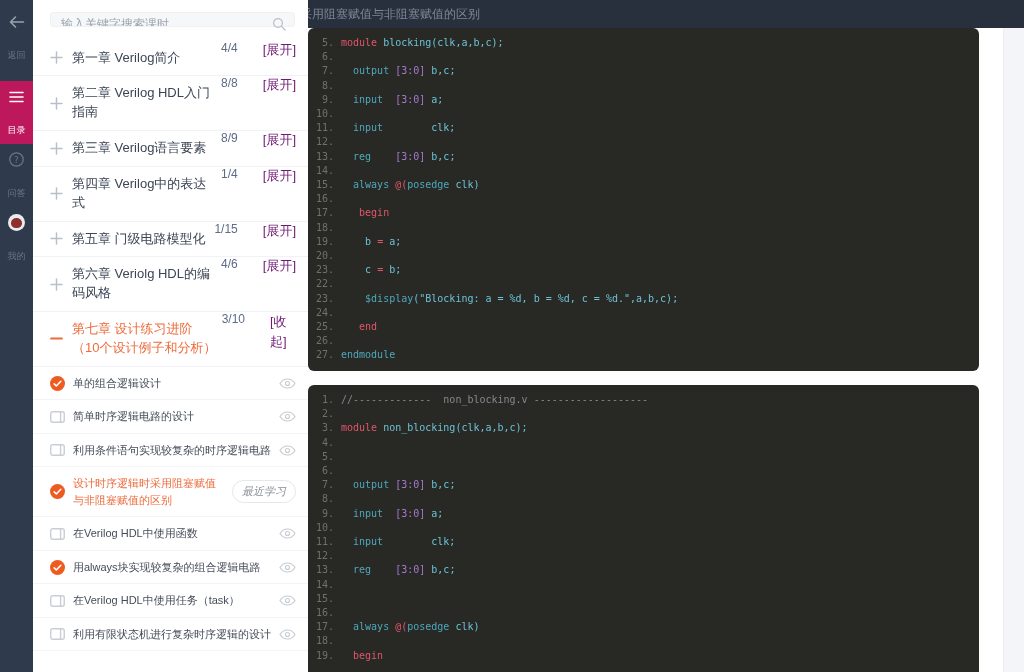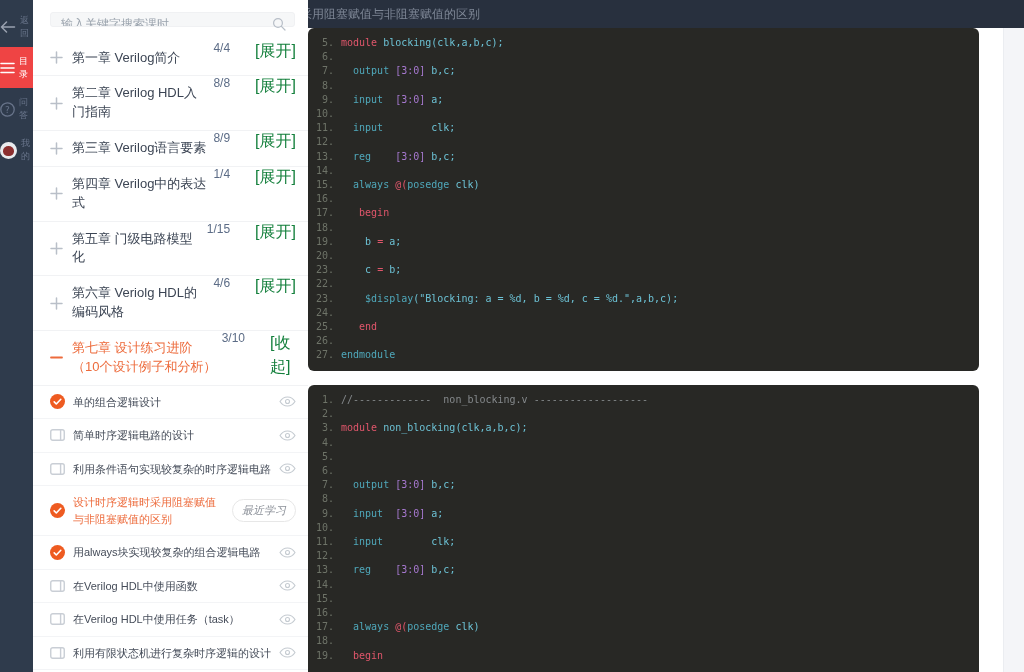--- a/index.html
+++ b/index.html
@@ -5,37 +5,37 @@
   html,body{margin:0;padding:0;}
   body{
     width:1024px;height:672px;position:relative;overflow:hidden;background:#fff;
     font-family:"Liberation Sans","DejaVu Sans",sans-serif;
   }
   
   .header{position:absolute;left:0;top:0;width:1024px;height:28px;background:#28303e;z-index:5;}
   .header-title{position:absolute;left:216px;top:0;height:28px;line-height:28px;font-size:12px;color:#7e8796;white-space:nowrap;}
   
   .rail{position:absolute;left:0;top:0;width:33px;height:672px;background:#2f3b4c;z-index:30;box-sizing:border-box;padding-top:6px;display:flex;flex-direction:column;}
-  .rail-item{display:flex;flex-direction:row;align-items:center;gap:4px;padding:8px 0 7px;color:#68748a;font-size:9px;cursor:pointer;}
-  .rail-item.active{background:#ef4444;color:#fff;}
+  .rail-item{display:flex;flex-direction:column;align-items:center;gap:20px;padding:8px 0 7px;color:#68748a;font-size:9px;cursor:pointer;}
+  .rail-item.active{background:#be185d;color:#fff;margin-top:12px;}
   .rail-item .ric{height:15px;display:flex;align-items:center;justify-content:center;}
   .avatar-circle{width:17px;height:17px;border-radius:50%;background:#e9ebee;position:relative;overflow:hidden;}
   .avatar-circle::after{content:"";position:absolute;left:3px;top:4px;width:11px;height:10px;border-radius:50% 50% 45% 45%;background:#8c2f2f;}
   
   .sidebar{position:absolute;left:33px;top:0;width:275px;height:672px;background:#fff;z-index:20;box-sizing:border-box;overflow:hidden;}
   .search-wrap{margin:12px 13px 9px 17px;position:relative;}
   .search-input{width:100%;height:15px;background:#f6f7f8;border:1px solid #f0f1f3;border-radius:3px;font-size:12px;color:#555;padding:8px 28px 0 10px;box-sizing:border-box;outline:none;font-family:inherit;}
   .search-input::placeholder{color:#9aa3ad;}
   .search-icon{position:absolute;right:9px;top:5px;}
   .list{padding:0;}
   .ch-row{display:flex;padding:0 12px 0 17px;border-bottom:1px solid #f1f2f4;cursor:pointer;}
   .ch-pm{width:13px;flex-shrink:0;display:flex;align-items:center;margin-right:9px;}
   .ch-title{flex:1;font-size:13px;color:#3c4554;padding:8px 4px 8px 0;line-height:1.45;}
   .ch-count{font-size:12px;color:#5c6c86;margin-right:25px;flex-shrink:0;}
-  .ch-toggle{font-size:16px;color:#15803d;flex-shrink:0;white-space:nowrap;}
+  .ch-toggle{font-size:13px;color:#701a75;flex-shrink:0;white-space:nowrap;}
   .ch-row.active .ch-title{color:#ed6b3c;}
   .ch-row.active .ch-toggle{width:26px;white-space:normal;line-height:1.5;}
   .ls-row{display:flex;align-items:center;padding:0 12px 0 17px;border-bottom:1px solid #f3f4f6;cursor:pointer;}
   .ls-ic{width:16px;flex-shrink:0;display:flex;align-items:center;margin-right:7px;}
   .ls-title{flex:1;font-size:11px;color:#454c59;padding:8px 4px 8px 0;line-height:1.5;}
   .ls-row.active .ls-title{color:#ed6b3c;}
   .ls-eye{flex-shrink:0;display:flex;align-items:center;cursor:pointer;}
   .ls-badge{flex-shrink:0;border:1px solid #e7e7e7;border-radius:12px;padding:3px 9px;font-size:11px;font-style:italic;color:#8b9098;background:#fff;margin-left:4px;white-space:nowrap;}
   
   .code-card{position:absolute;left:308px;width:671px;background:#282825;border-radius:6px;padding:8px 0;box-sizing:border-box;overflow:hidden;font-family:"DejaVu Sans Mono","Liberation Mono",monospace;font-size:10px;line-height:14.2px;z-index:1;}
@@ -261,46 +261,46 @@
               <path d="M4.2 7.9l2.1 2.1 4.5-4.7" stroke="#fff" stroke-width="1.6" fill="none" stroke-linecap="round" stroke-linejoin="round"></path>
             </svg>
           </span>
         </span>
         <span class="ls-title">设计时序逻辑时采用阻塞赋值与非阻塞赋值的区别</span>
         <span class="ls-badge">最近学习</span>
       </div>
       <div class="ls-row">
         <span class="ls-ic">
           <span style="display: flex; align-items: center;">
+            <svg width="15" height="12" viewBox="0 0 15 12">
+              <rect x="0.75" y="0.75" width="13.5" height="10.5" rx="2" fill="none" stroke="#c9ced5" stroke-width="1.4"></rect>
+              <path d="M10.6 1v10" stroke="#c9ced5" stroke-width="1.4"></path>
+            </svg>
+          </span>
+        </span>
+        <span class="ls-title">在Verilog HDL中使用函数</span>
+        <span class="ls-eye">
+          <span style="display: flex; align-items: center;">
+            <svg width="17" height="11" viewBox="0 0 17 11">
+              <path d="M1 5.5C3 2.2 5.5 1 8.5 1s5.5 1.2 7.5 4.5C14 8.8 11.5 10 8.5 10S3 8.8 1 5.5z" fill="none" stroke="#c5cbd1" stroke-width="1.1"></path>
+              <circle cx="8.5" cy="5.5" r="2" fill="none" stroke="#c5cbd1" stroke-width="1.1"></circle>
+            </svg>
+          </span>
+        </span>
+      </div>
+      <div class="ls-row">
+        <span class="ls-ic">
+          <span style="display: flex; align-items: center;">
             <svg width="15" height="15" viewBox="0 0 15 15">
               <circle cx="7.5" cy="7.5" r="7.5" fill="#ee5b21"></circle>
               <path d="M4.2 7.9l2.1 2.1 4.5-4.7" stroke="#fff" stroke-width="1.6" fill="none" stroke-linecap="round" stroke-linejoin="round"></path>
             </svg>
           </span>
         </span>
         <span class="ls-title">用always块实现较复杂的组合逻辑电路</span>
-        <span class="ls-eye">
-          <span style="display: flex; align-items: center;">
-            <svg width="17" height="11" viewBox="0 0 17 11">
-              <path d="M1 5.5C3 2.2 5.5 1 8.5 1s5.5 1.2 7.5 4.5C14 8.8 11.5 10 8.5 10S3 8.8 1 5.5z" fill="none" stroke="#c5cbd1" stroke-width="1.1"></path>
-              <circle cx="8.5" cy="5.5" r="2" fill="none" stroke="#c5cbd1" stroke-width="1.1"></circle>
-            </svg>
-          </span>
-        </span>
-      </div>
-      <div class="ls-row">
-        <span class="ls-ic">
-          <span style="display: flex; align-items: center;">
-            <svg width="15" height="12" viewBox="0 0 15 12">
-              <rect x="0.75" y="0.75" width="13.5" height="10.5" rx="2" fill="none" stroke="#c9ced5" stroke-width="1.4"></rect>
-              <path d="M10.6 1v10" stroke="#c9ced5" stroke-width="1.4"></path>
-            </svg>
-          </span>
-        </span>
-        <span class="ls-title">在Verilog HDL中使用函数</span>
         <span class="ls-eye">
           <span style="display: flex; align-items: center;">
             <svg width="17" height="11" viewBox="0 0 17 11">
               <path d="M1 5.5C3 2.2 5.5 1 8.5 1s5.5 1.2 7.5 4.5C14 8.8 11.5 10 8.5 10S3 8.8 1 5.5z" fill="none" stroke="#c5cbd1" stroke-width="1.1"></path>
               <circle cx="8.5" cy="5.5" r="2" fill="none" stroke="#c5cbd1" stroke-width="1.1"></circle>
             </svg>
           </span>
         </span>
       </div>
       <div class="ls-row">

